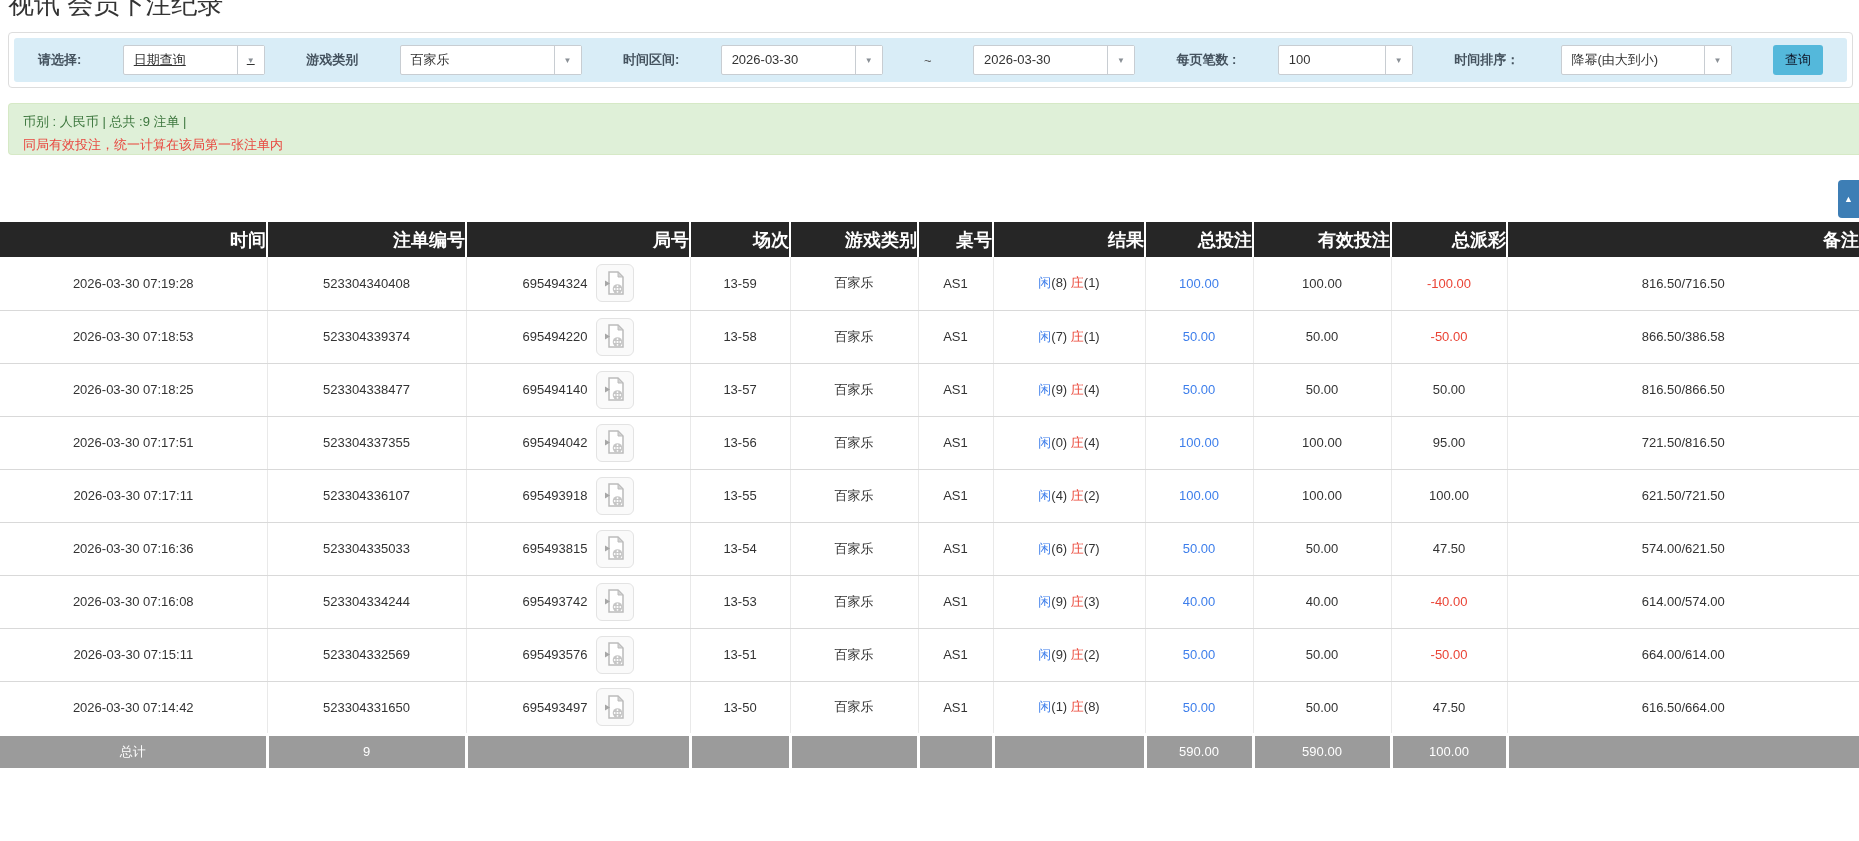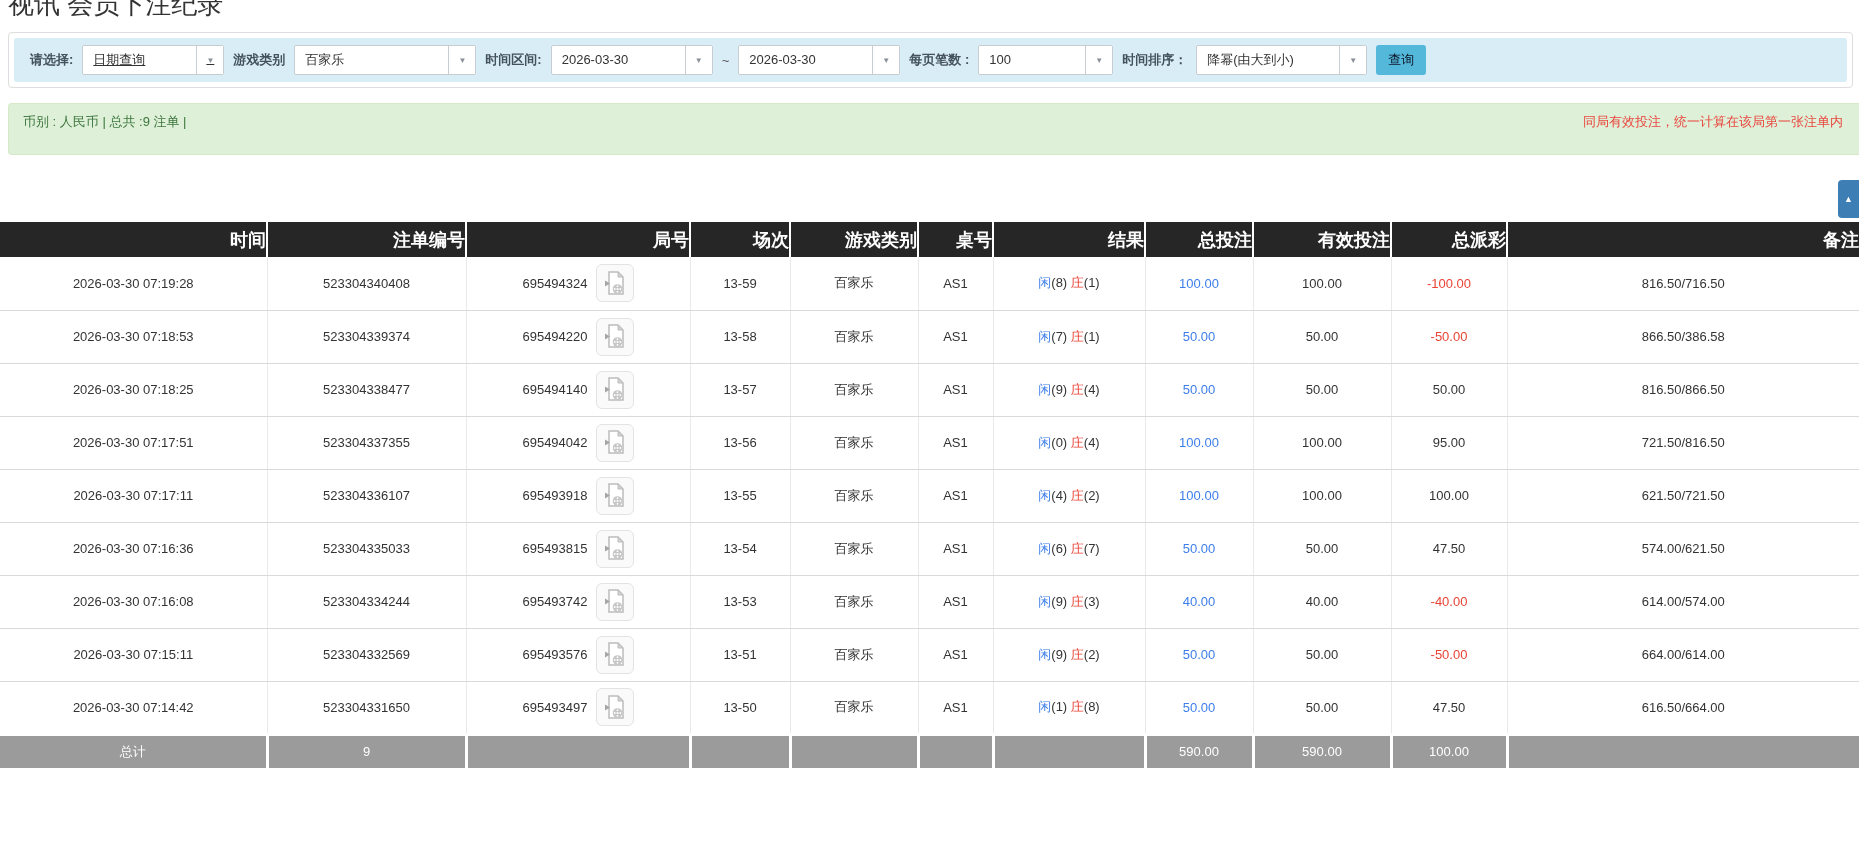--- a/index.html
+++ b/index.html
@@ -7,35 +7,35 @@
   body { font-family:"Liberation Sans","DejaVu Sans",sans-serif; }
   .screen { position:relative; width:1859px; height:841px; overflow:hidden; background:#fff; }
 
   
   .page-title { position:absolute; top:-13px; left:8px; font-size:26px; color:#333; white-space:nowrap; }
 
   
   .filter-panel { position:absolute; top:32px; left:8px; width:1845px; height:56px;
     border:1px solid #ddd; border-radius:4px; background:#fff; padding:5px; }
   .filter-bar { height:100%; background:#d9edf7; border-radius:3px; display:flex; align-items:center;
-    gap:9px; padding:0 16px; font-size:13px; color:#333; }
+    gap:9px; padding:0 24px; font-size:13px; color:#333;justify-content:space-between; }
   .flabel { font-weight:bold; color:#44525e; white-space:nowrap; }
   .combo { display:flex; height:30px; background:#fff; border:1px solid #c8cdd2; border-radius:2px; cursor:pointer; }
   .combo .txt { padding:0 10px; line-height:28px; flex:1; font-size:13px; color:#333; white-space:nowrap; overflow:hidden; }
   .combo .arr { width:27px; border-left:1px solid #c8cdd2; display:flex; align-items:center; justify-content:center;
     color:#8a9096; font-size:8px; background:#fff; }
   .w-select { width:142px;text-decoration:underline; } .w-game { width:182px; } .w-date { width:162px; } .w-size { width:135px; } .w-sort { width:171px; }
   .tilde { color:#555; }
   .btn-search { height:30px; min-width:48px; padding:0 12px; background:#54b8db; color:#0f172a; border:none;
     border-radius:3px; font-size:13px; cursor:pointer; font-family:inherit; }
 
   
   .summary-bar { position:absolute; top:103px; left:8px; width:1851px; height:52px; background:#dff0d8;
     border:1px solid #d6e9c6; border-right:none; border-radius:4px 0 0 4px; font-size:13px;
-    padding:9px 14px 0 14px; display:flex; justify-content:space-between; align-items:flex-start; }
+    padding:9px 14px 0 14px; display:flex; justify-content:space-between; align-items:flex-start;flex-direction:column; }
   .summary-left { color:#3c763d; }
   .summary-right { color:#e8473f; padding-right:2px; white-space:nowrap; }
 
   
   .back-top { position:absolute; top:180px; right:0; width:21px; height:38px; background:#3d7eb5;
     border-radius:4px 0 0 4px; color:#fff; display:flex; align-items:center; cursor:pointer; }
   .back-top span { font-size:9px; margin-left:6px; }
 
   
   .bet-table { position:absolute; top:222px; left:0; width:1859px; border-collapse:collapse;

